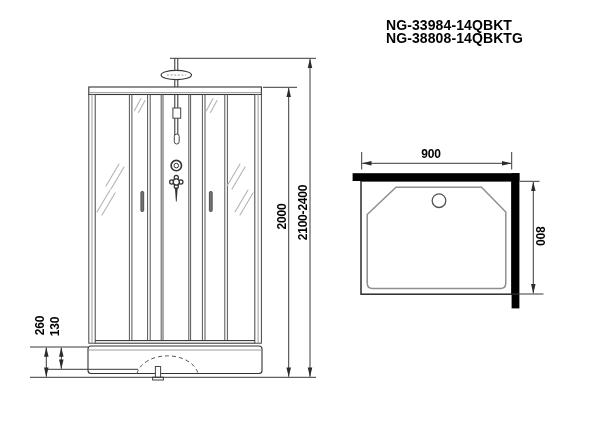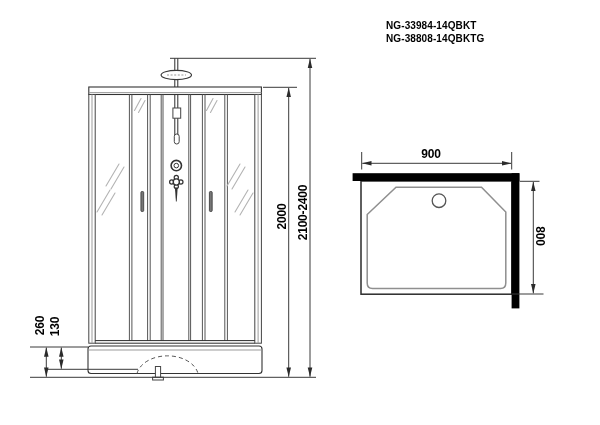--- a/index.html
+++ b/index.html
@@ -7,21 +7,21 @@
     --secondary:#555555;
     --glass:#9b9b9b;
     --shine:#b3b3b3;
     --wall:#000000;
     --text:#000000;
   }
   html,body{margin:0;padding:0;background:#fff;}
   #stage{position:relative;width:600px;height:425px;background:#ffffff;overflow:hidden;
          font-family:"Liberation Sans", sans-serif;}
   #model-block{position:absolute;left:386px;top:19px;color:var(--text);
-    font-size:10px;font-weight:bold;line-height:13.4px;letter-spacing:0.1px;white-space:nowrap;}
+    font-size:14px;font-weight:bold;line-height:13.4px;letter-spacing:0.1px;white-space:nowrap;}
   svg{position:absolute;left:0;top:0;}
   svg text{font-family:"Liberation Sans", sans-serif;font-weight:bold;fill:var(--text);
            font-size:12px;letter-spacing:-0.2px;}
   .thin{stroke:var(--outline);stroke-width:1;fill:none;}
   .dim{stroke:#3a3a3a;stroke-width:1;fill:none;}
   .gray{stroke:var(--glass);stroke-width:1;fill:none;}
   .shine{stroke:var(--shine);stroke-width:1.1;fill:none;stroke-linecap:round;}
 </style>
 </head>
 <body>

